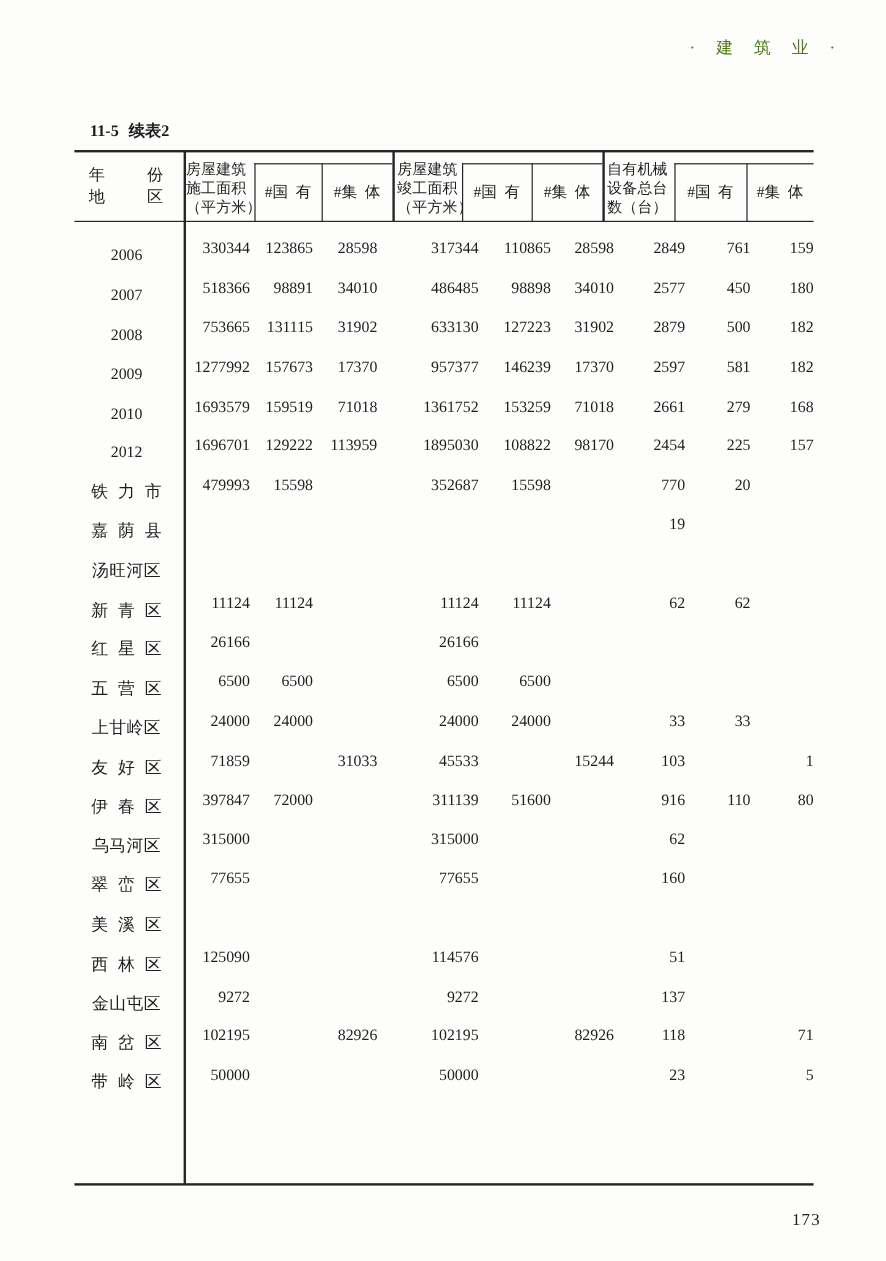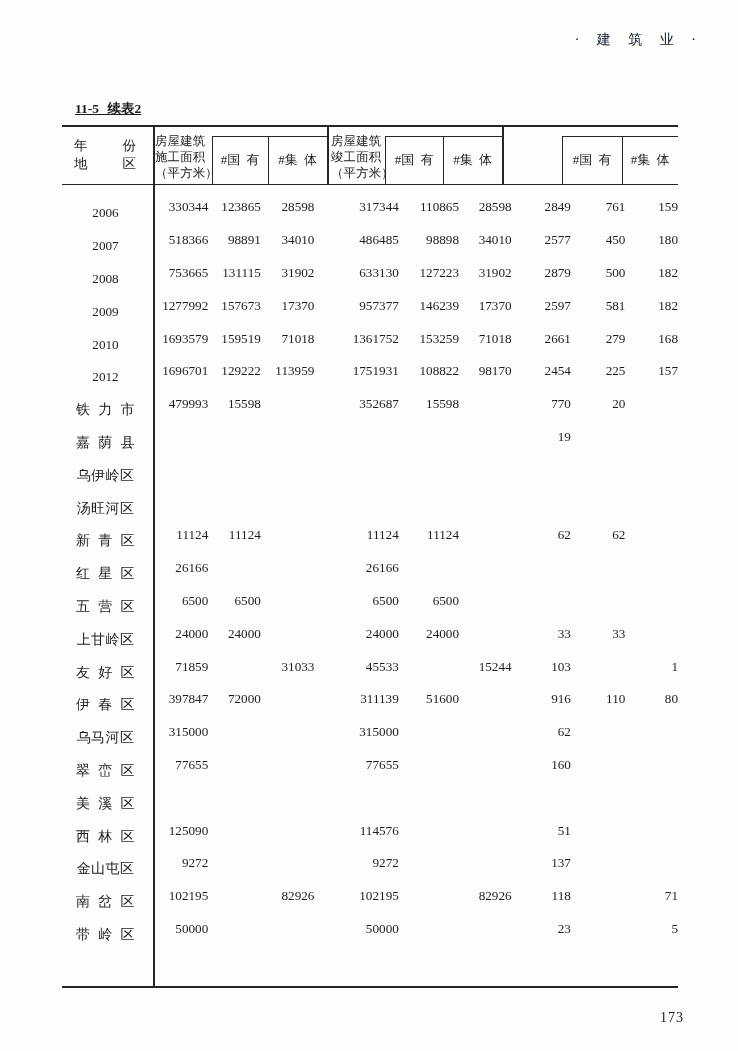--- a/index.html
+++ b/index.html
@@ -2,22 +2,22 @@
 <html><head>
 <meta charset="utf-8">
 <style>
   html,body{margin:0;padding:0;}
   body{
     width:738px;height:1051px;overflow:hidden;position:relative;
     background:#fdfdfc;color:#1d1d1d;
     font-family:"Liberation Serif","DejaVu Serif",serif;
   }
   
-  .cat-header{position:absolute;top:31px;right:38px;font-size:14px;letter-spacing:4px;word-spacing:6px;color:#0f172a;}
-  .table-label{position:absolute;left:75px;top:100px;font-size:13.5px;font-weight:700;word-spacing:5px;text-decoration:underline;}
+  .cat-header{position:absolute;top:31px;right:38px;font-size:14px;letter-spacing:4px;word-spacing:6px;color:#4d7c0f;}
+  .table-label{position:absolute;left:75px;top:100px;font-size:13.5px;font-weight:700;word-spacing:5px;}
   .page-number{position:absolute;top:1010px;right:54px;font-size:14px;letter-spacing:1px;}
   
   .yb-table{position:absolute;left:62px;top:125px;width:616px;height:863px;}
   .rule{position:absolute;background:#262626;}
   .rule-top{left:0;top:0;width:616px;height:2.4px;}
   .rule-boxtop-1{left:150px;top:11px;width:115px;height:1.3px;}
   .rule-boxtop-2{left:323px;top:11px;width:117px;height:1.3px;}
   .rule-boxtop-3{left:500px;top:11px;width:116px;height:1.3px;}
   .rule-headbottom{left:0;top:58.5px;width:616px;height:1.5px;}
   .rule-bottom{left:0;top:860.5px;width:616px;height:2.2px;}
@@ -88,20 +88,25 @@
   <div class="h-group h-g1">
     <div>房屋建筑</div>
     <div>施工面积</div>
     <div>（平方米）</div>
   </div>
   <div class="h-group h-g2">
     <div>房屋建筑</div>
     <div>竣工面积</div>
     <div>（平方米）</div>
   </div>
+  <div class="h-group h-g3">
+    <div>自有机械</div>
+    <div>设备总台</div>
+    <div>数（台）</div>
+  </div>
 
   <div class="h-sub h-s1a">#国 有</div>
   <div class="h-sub h-s1b">#集 体</div>
   <div class="h-sub h-s2a">#国 有</div>
   <div class="h-sub h-s2b">#集 体</div>
   <div class="h-sub h-s3a">#国 有</div>
   <div class="h-sub h-s3b">#集 体</div>
 
   <div class="tbody">
       <div class="trow">
@@ -162,21 +167,21 @@
     <div class="cell num c6">71018</div>
     <div class="cell num c7">2661</div>
     <div class="cell num c8">279</div>
     <div class="cell num c9">168</div>
   </div>
       <div class="trow">
     <div class="cell stub-cell">2012</div>
     <div class="cell num c1">1696701</div>
     <div class="cell num c2">129222</div>
     <div class="cell num c3">113959</div>
-    <div class="cell num c4">1751931</div>
+    <div class="cell num c4">1895030</div>
     <div class="cell num c5">108822</div>
     <div class="cell num c6">98170</div>
     <div class="cell num c7">2454</div>
     <div class="cell num c8">225</div>
     <div class="cell num c9">157</div>
   </div>
       <div class="trow row-region">
     <div class="cell stub-cell">铁 力 市</div>
     <div class="cell num c1">479993</div>
     <div class="cell num c2">15598</div>
@@ -194,32 +199,20 @@
     <div class="cell num c2"></div>
     <div class="cell num c3"></div>
     <div class="cell num c4"></div>
     <div class="cell num c5"></div>
     <div class="cell num c6"></div>
     <div class="cell num c7">19</div>
     <div class="cell num c8"></div>
     <div class="cell num c9"></div>
   </div>
       <div class="trow row-region">
-    <div class="cell stub-cell">乌伊岭区</div>
-    <div class="cell num c1"></div>
-    <div class="cell num c2"></div>
-    <div class="cell num c3"></div>
-    <div class="cell num c4"></div>
-    <div class="cell num c5"></div>
-    <div class="cell num c6"></div>
-    <div class="cell num c7"></div>
-    <div class="cell num c8"></div>
-    <div class="cell num c9"></div>
-  </div>
-      <div class="trow row-region">
     <div class="cell stub-cell">汤旺河区</div>
     <div class="cell num c1"></div>
     <div class="cell num c2"></div>
     <div class="cell num c3"></div>
     <div class="cell num c4"></div>
     <div class="cell num c5"></div>
     <div class="cell num c6"></div>
     <div class="cell num c7"></div>
     <div class="cell num c8"></div>
     <div class="cell num c9"></div>

